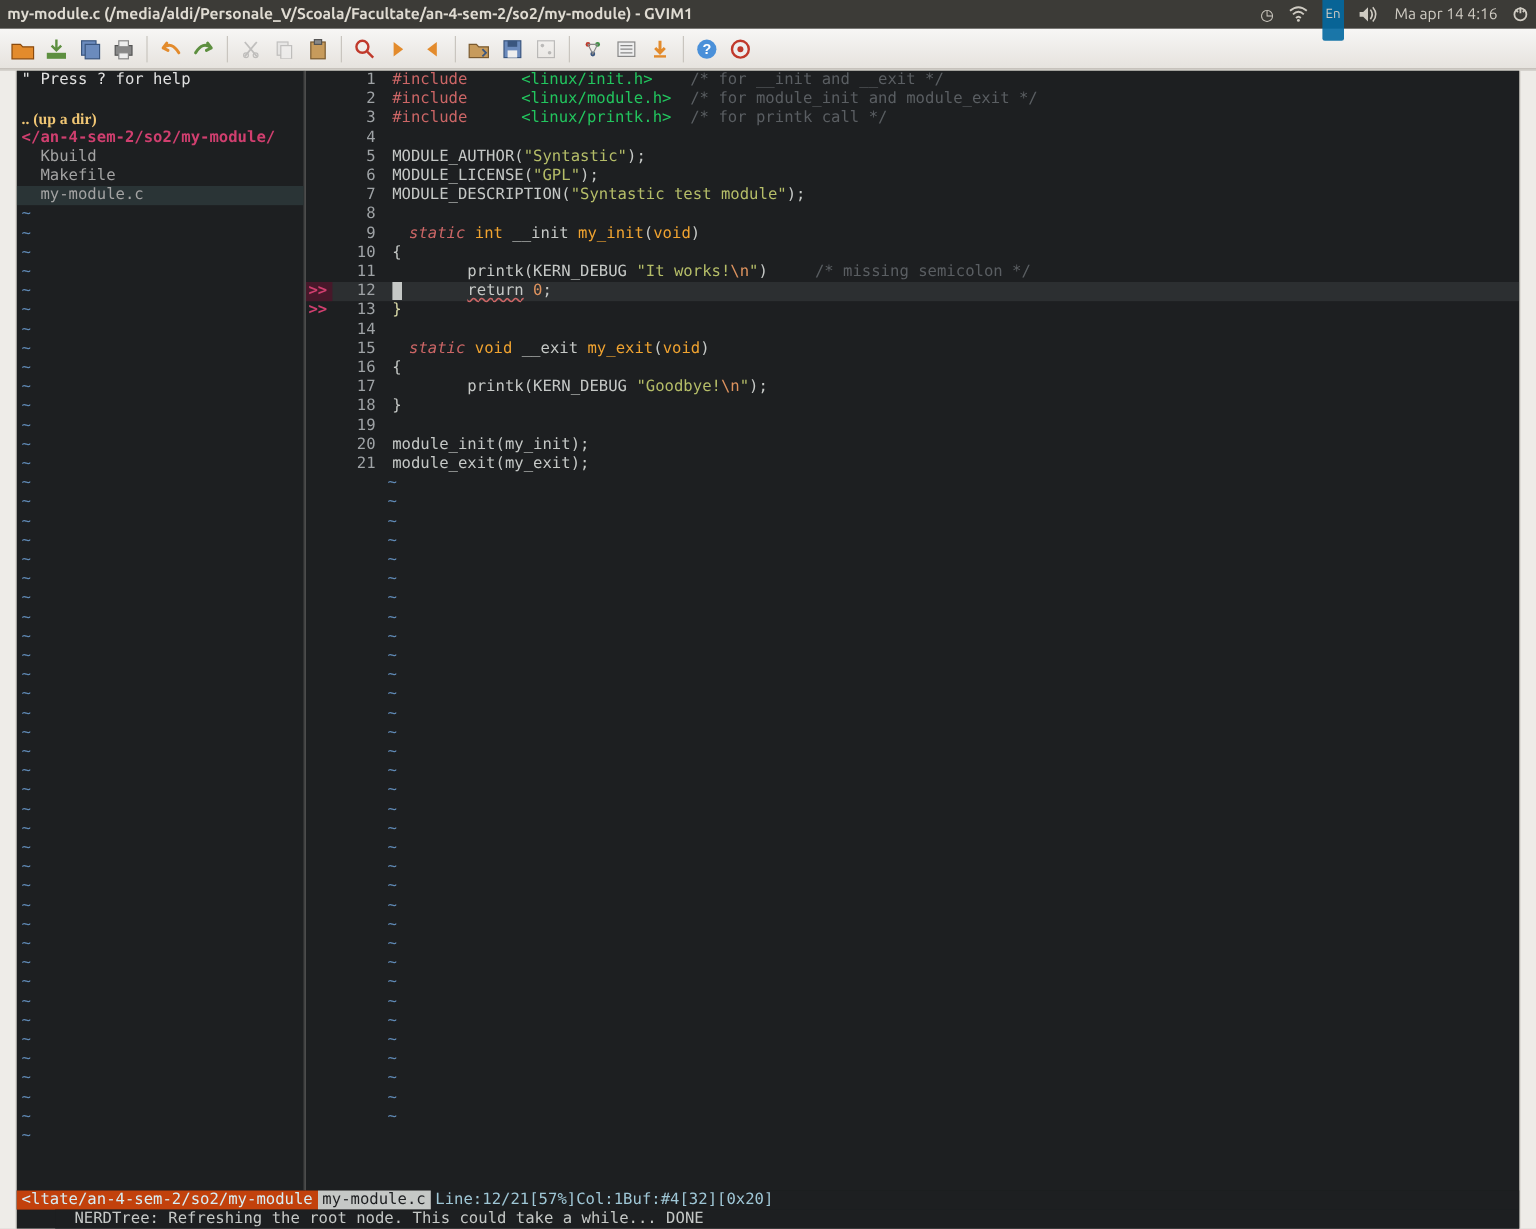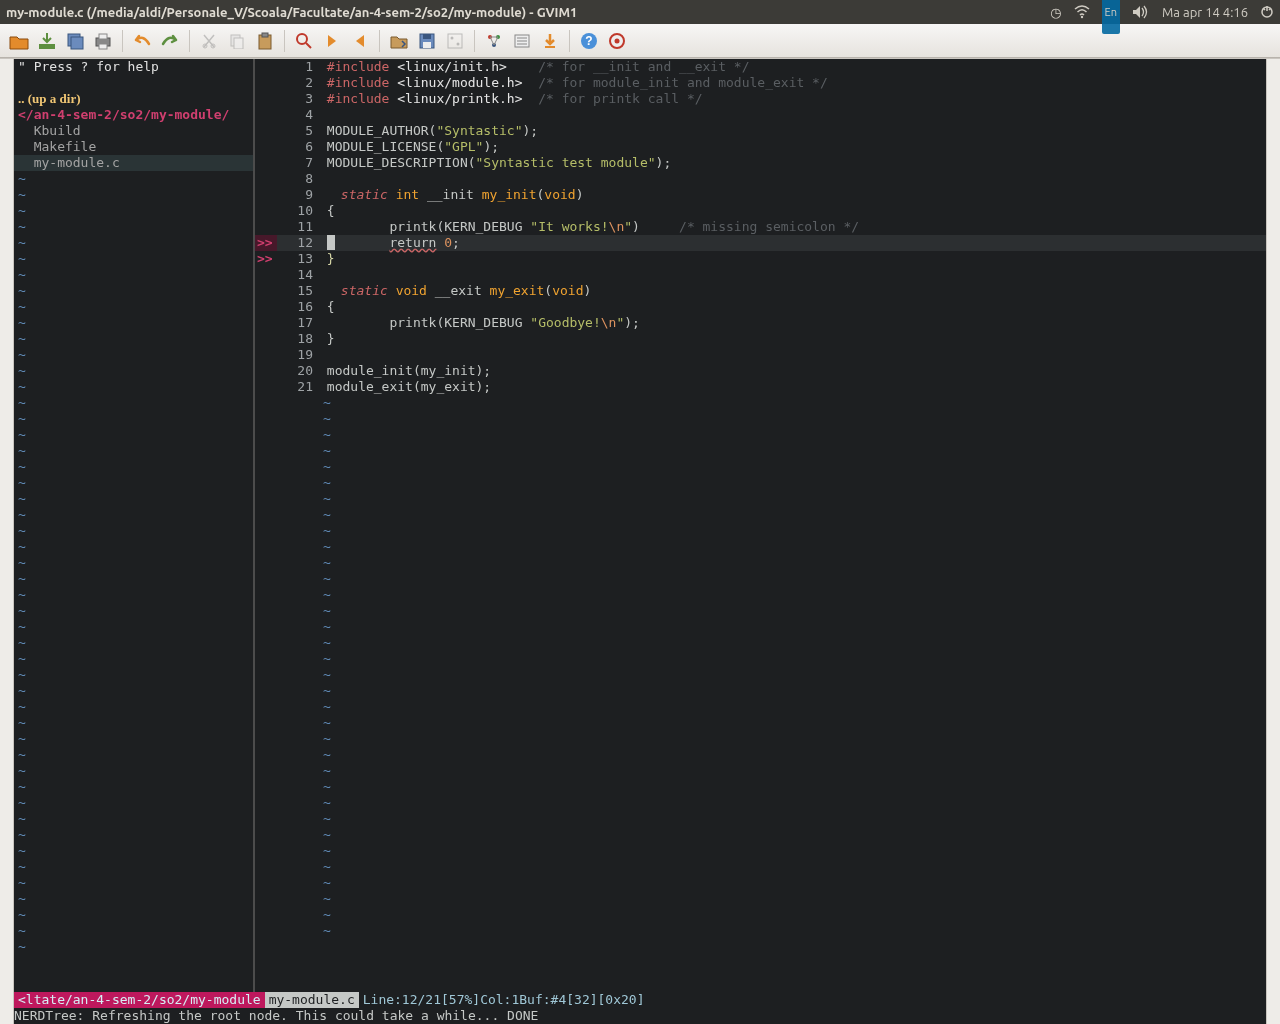--- a/index.html
+++ b/index.html
@@ -28,38 +28,38 @@
   .nerd .tilde{ color:#5f89b5; }
   .codewrap { flex:1; display:flex; background:#1d1f21; position:relative; }
   .code { flex:1; white-space:pre; line-height:16px; }
   .row { display:flex; height:16px; line-height:16px; }
   .row .sign { width:22px; color:#d03f6f; font-weight:bold; text-align:left; padding-left:2px; }
   .row .num  { width:42px; text-align:right; padding-right:6px; color:#9fa3a6; }
   .row .txt  { flex:1; white-space:pre; }
   .row.hl12  { background:#2c2f31; }
   .row.hl12 .sign { background:#47182a; }
   .pp   { color:#cc6666; }
-  .inc  { color:#e5e5e5; }
+  .inc  { color:#22c55e;margin-left:37px; }
   .cmt  { color:#5a5e62; }
   .kw   { color:#cc6666; font-style:italic;margin-left:14px; }
   .ty   { color:#f0a330; }
   .fn   { color:#f0a330; }
   .void { color:#f0a330; }
   .str  { color:#b5bd68; }
   .esc  { color:#de935f; }
   .num2 { color:#de935f; }
   .err  { text-decoration:underline wavy #cc6666; }
   .brace{ color:#d7d7a7; }
   .cursor { background:#c5c8c6; color:#1d1f21; }
   .tilde2 { color:#5f89b5; padding-left:4px; }
   .statusline { height:16px; background:#1d1f21; color:#c5c8c6; display:flex; font-size:13px; line-height:16px; }
-  .statusline .path { background:#be185d; color:#d7eef5; padding:0 4px; }
+  .statusline .path { background:#c2410c; color:#d7eef5; padding:0 4px; }
   .statusline .file { background:#c5c8c6; color:#1d1f21; padding:0 4px; }
   .statusline .rest { padding-left:4px; color:#9fc7d6; }
-  .cmdline { height:16px; background:#1d1f21; color:#c5c8c6; padding-left:0; line-height:16px; white-space:pre; }
+  .cmdline { height:16px; background:#1d1f21; color:#c5c8c6; padding-left:16px; line-height:16px; white-space:pre;margin-left:32px; }
   .vsep { width:1px; background:#4c4c4c; }
   svg { display:block; }
 </style>
 </head>
 <body>
 
 <div class="menubar">
   <span class="title">my-module.c (/media/aldi/Personale_V/Scoala/Facultate/an-4-sem-2/so2/my-module) - GVIM1</span>
   <div class="tray">
     <span>◷</span>

